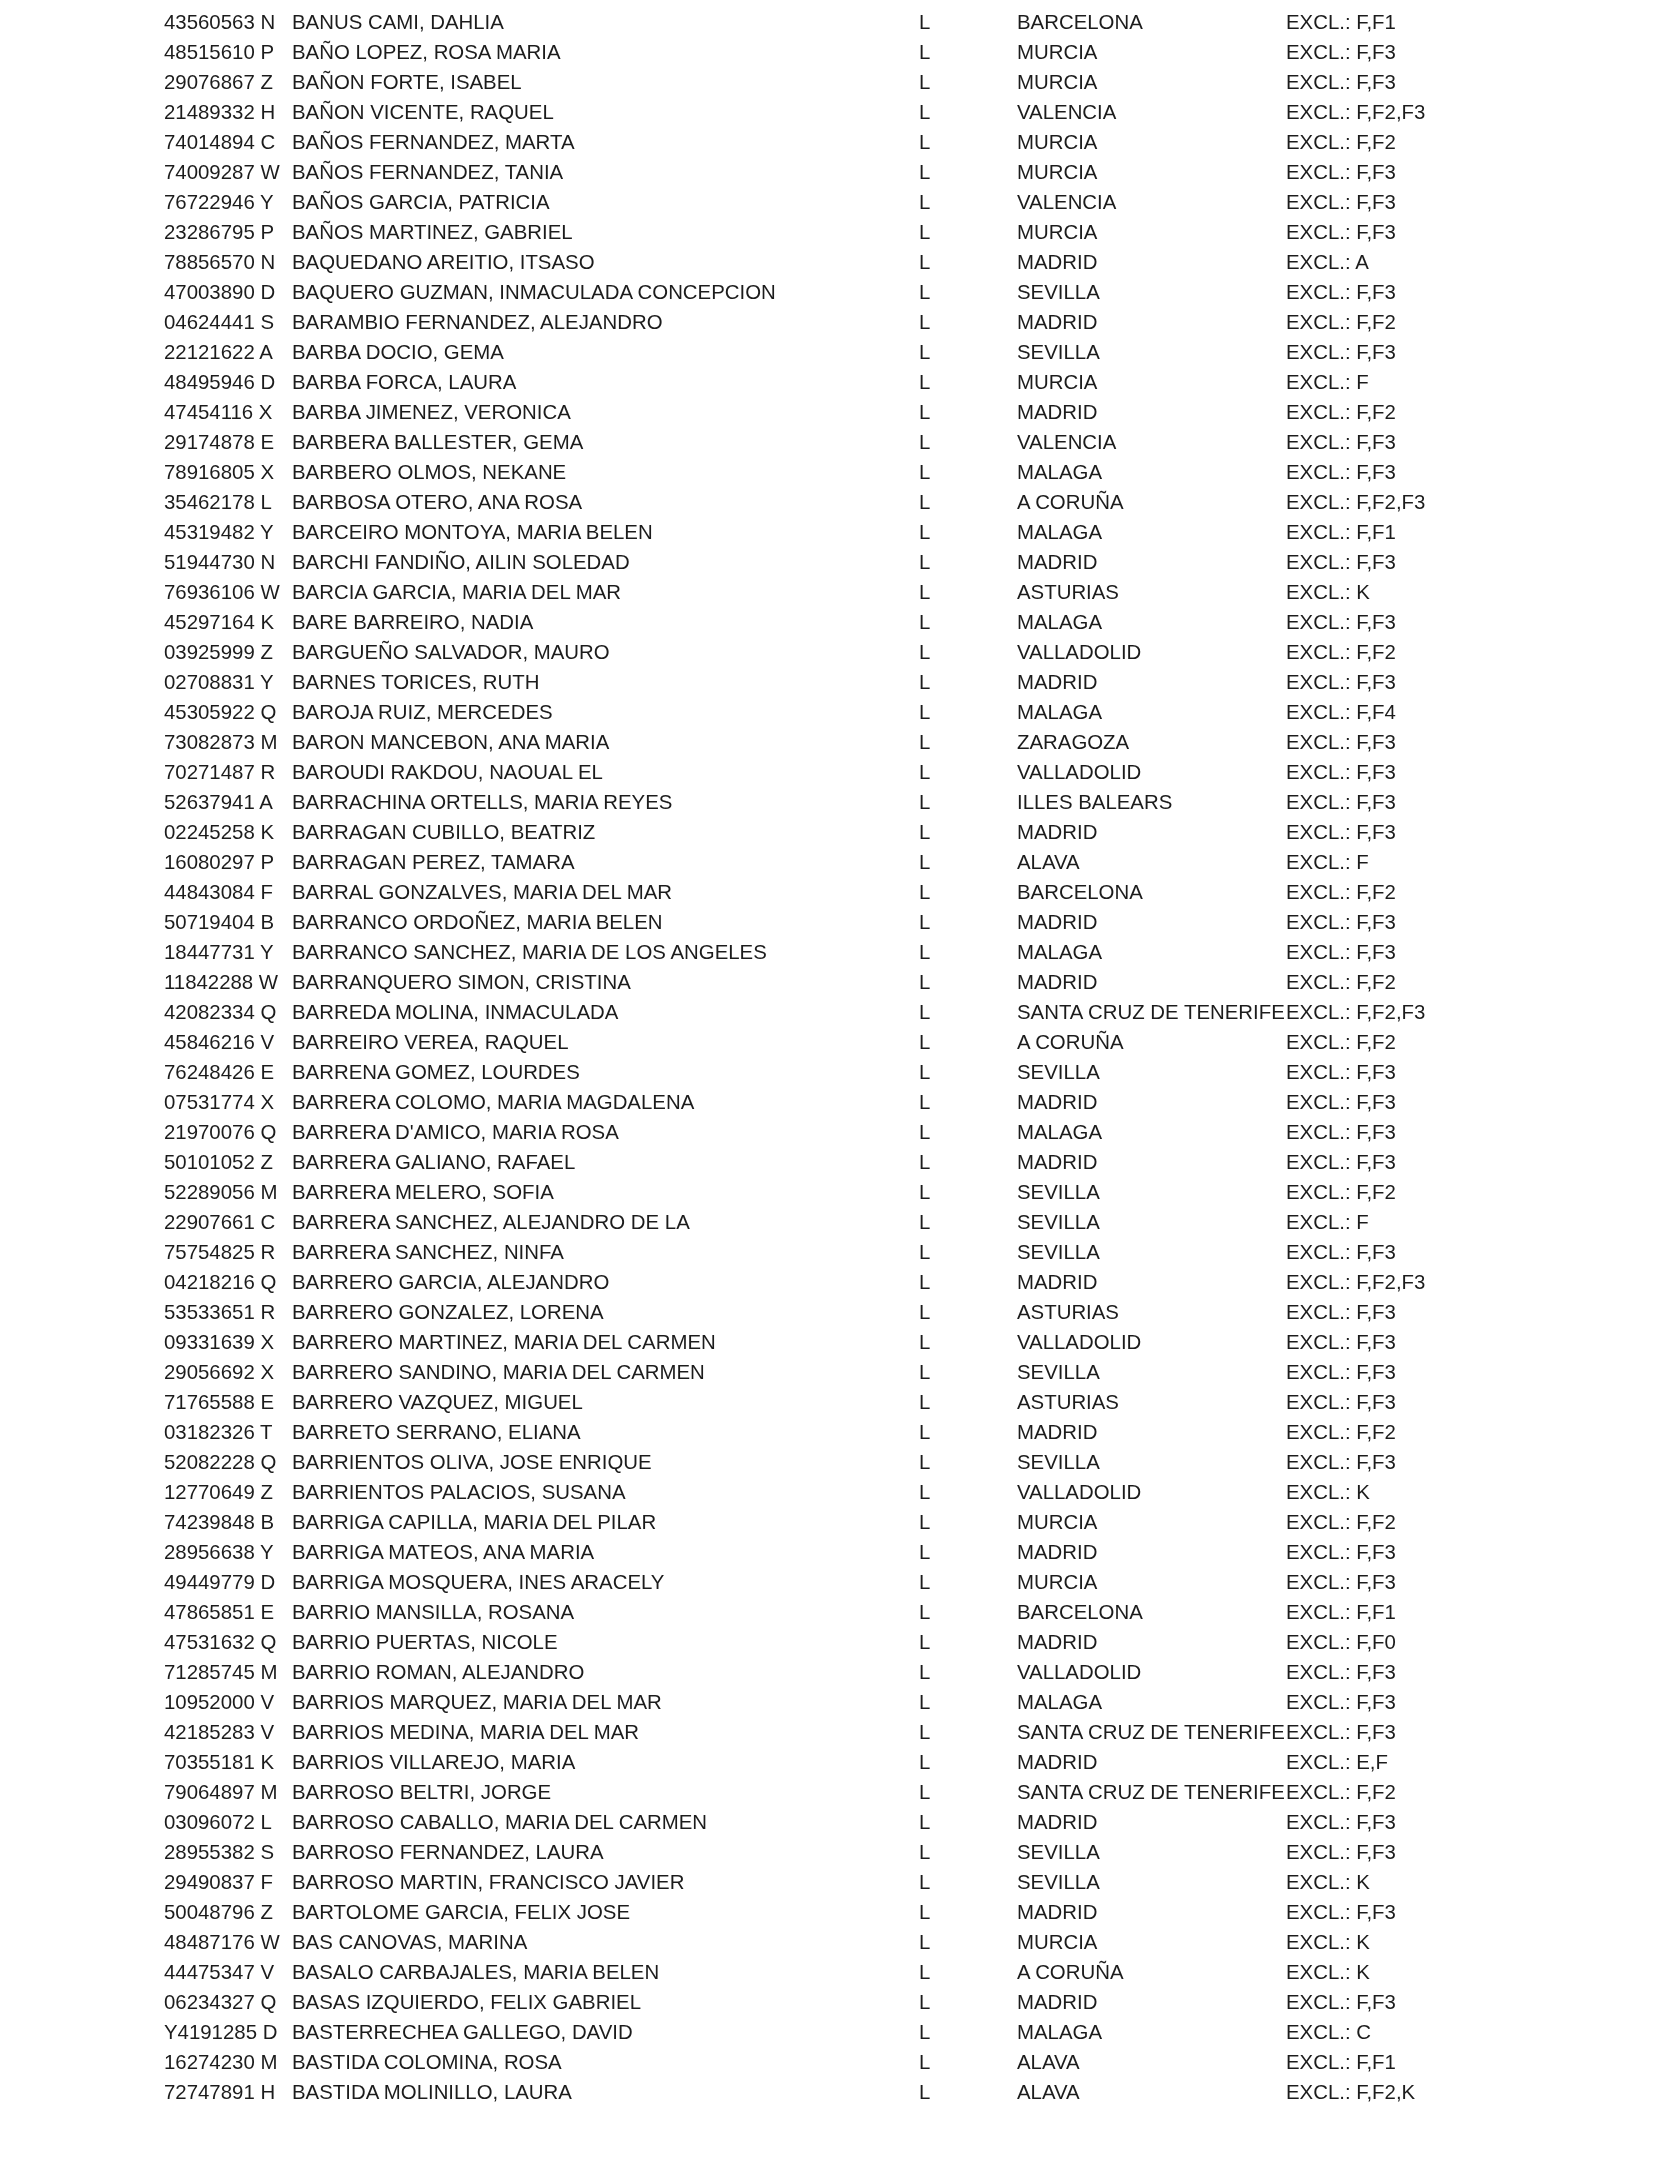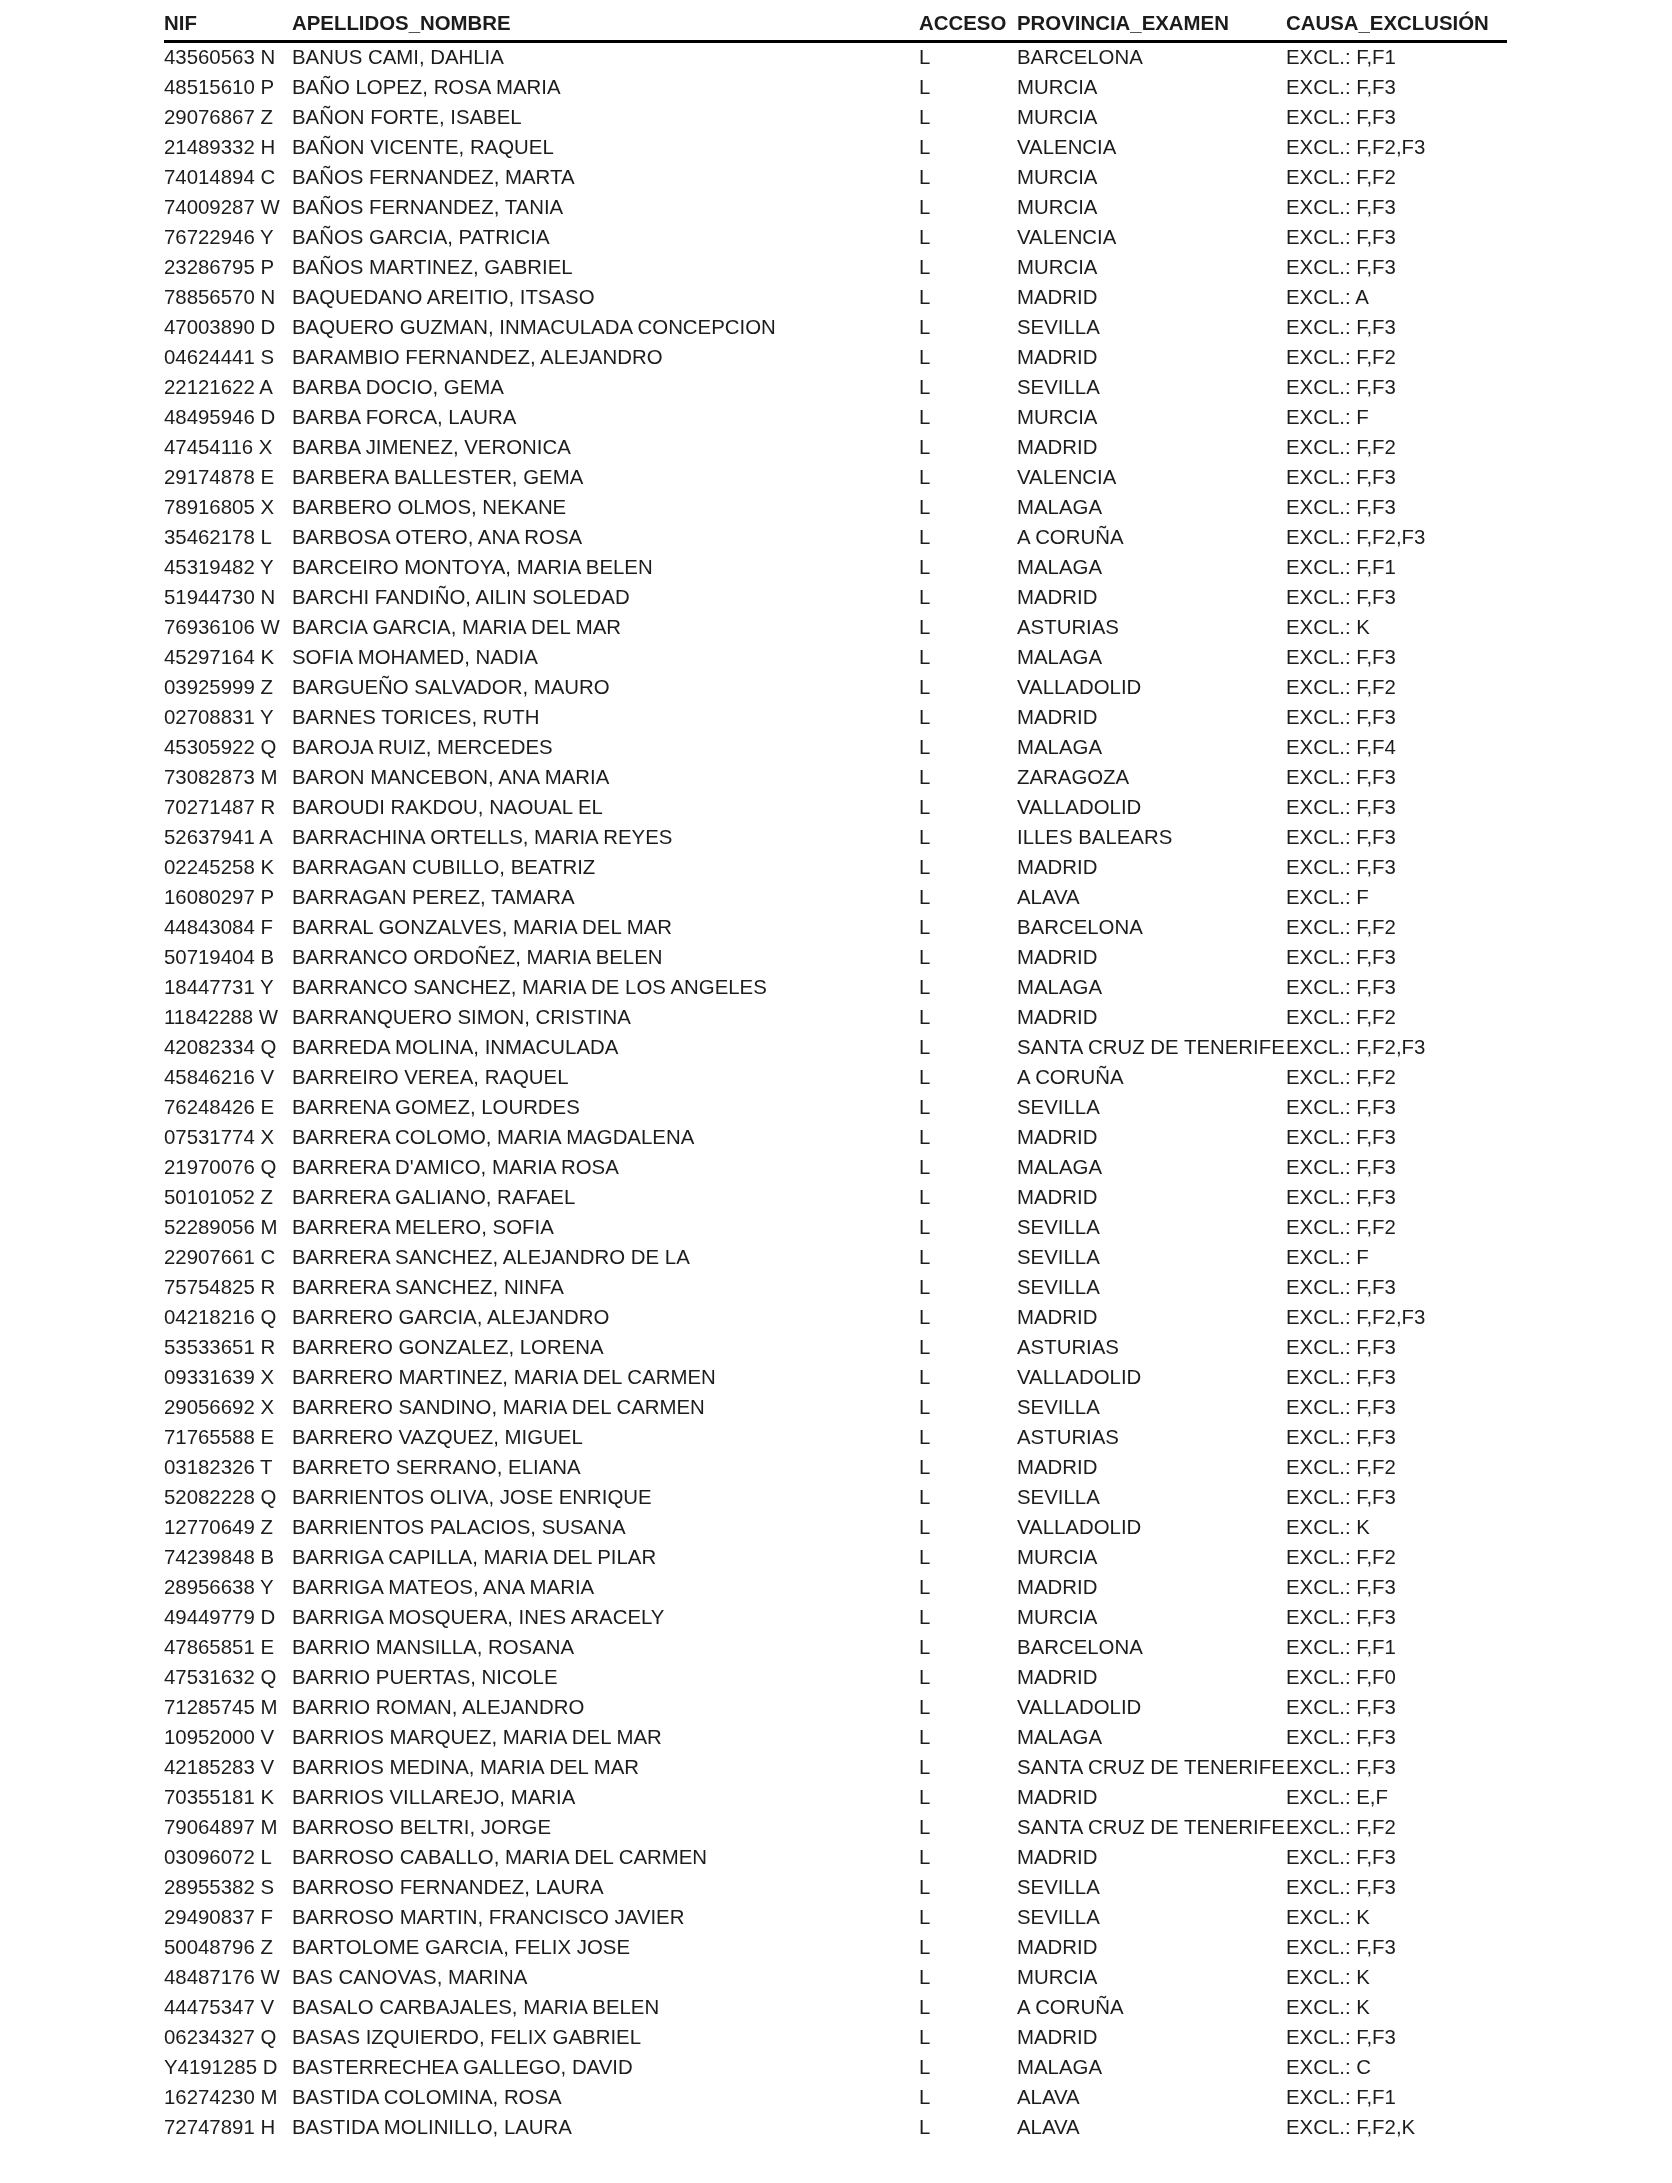--- a/index.html
+++ b/index.html
@@ -37,27 +37,20 @@
   }
   .cell {
     white-space: nowrap;
     overflow: visible;
   }
 </style>
 </head>
 <body>
 
 <div class="table">
-  <div class="header-row" id="header-row">
-      <div class="cell">NIF</div>
-      <div class="cell">APELLIDOS_NOMBRE</div>
-      <div class="cell">ACCESO</div>
-      <div class="cell">PROVINCIA_EXAMEN</div>
-      <div class="cell">CAUSA_EXCLUSIÓN</div>
-    </div>
   <div id="table-body">
       <div class="row">
         <div class="cell">43560563 N</div>
         <div class="cell">BANUS CAMI, DAHLIA</div>
         <div class="cell">L</div>
         <div class="cell">BARCELONA</div>
         <div class="cell">EXCL.: F,F1</div>
       </div>
       <div class="row">
         <div class="cell">48515610 P</div>
@@ -187,21 +180,21 @@
       </div>
       <div class="row">
         <div class="cell">76936106 W</div>
         <div class="cell">BARCIA GARCIA, MARIA DEL MAR</div>
         <div class="cell">L</div>
         <div class="cell">ASTURIAS</div>
         <div class="cell">EXCL.: K</div>
       </div>
       <div class="row">
         <div class="cell">45297164 K</div>
-        <div class="cell">SOFIA MOHAMED, NADIA</div>
+        <div class="cell">BARE BARREIRO, NADIA</div>
         <div class="cell">L</div>
         <div class="cell">MALAGA</div>
         <div class="cell">EXCL.: F,F3</div>
       </div>
       <div class="row">
         <div class="cell">03925999 Z</div>
         <div class="cell">BARGUEÑO SALVADOR, MAURO</div>
         <div class="cell">L</div>
         <div class="cell">VALLADOLID</div>
         <div class="cell">EXCL.: F,F2</div>

